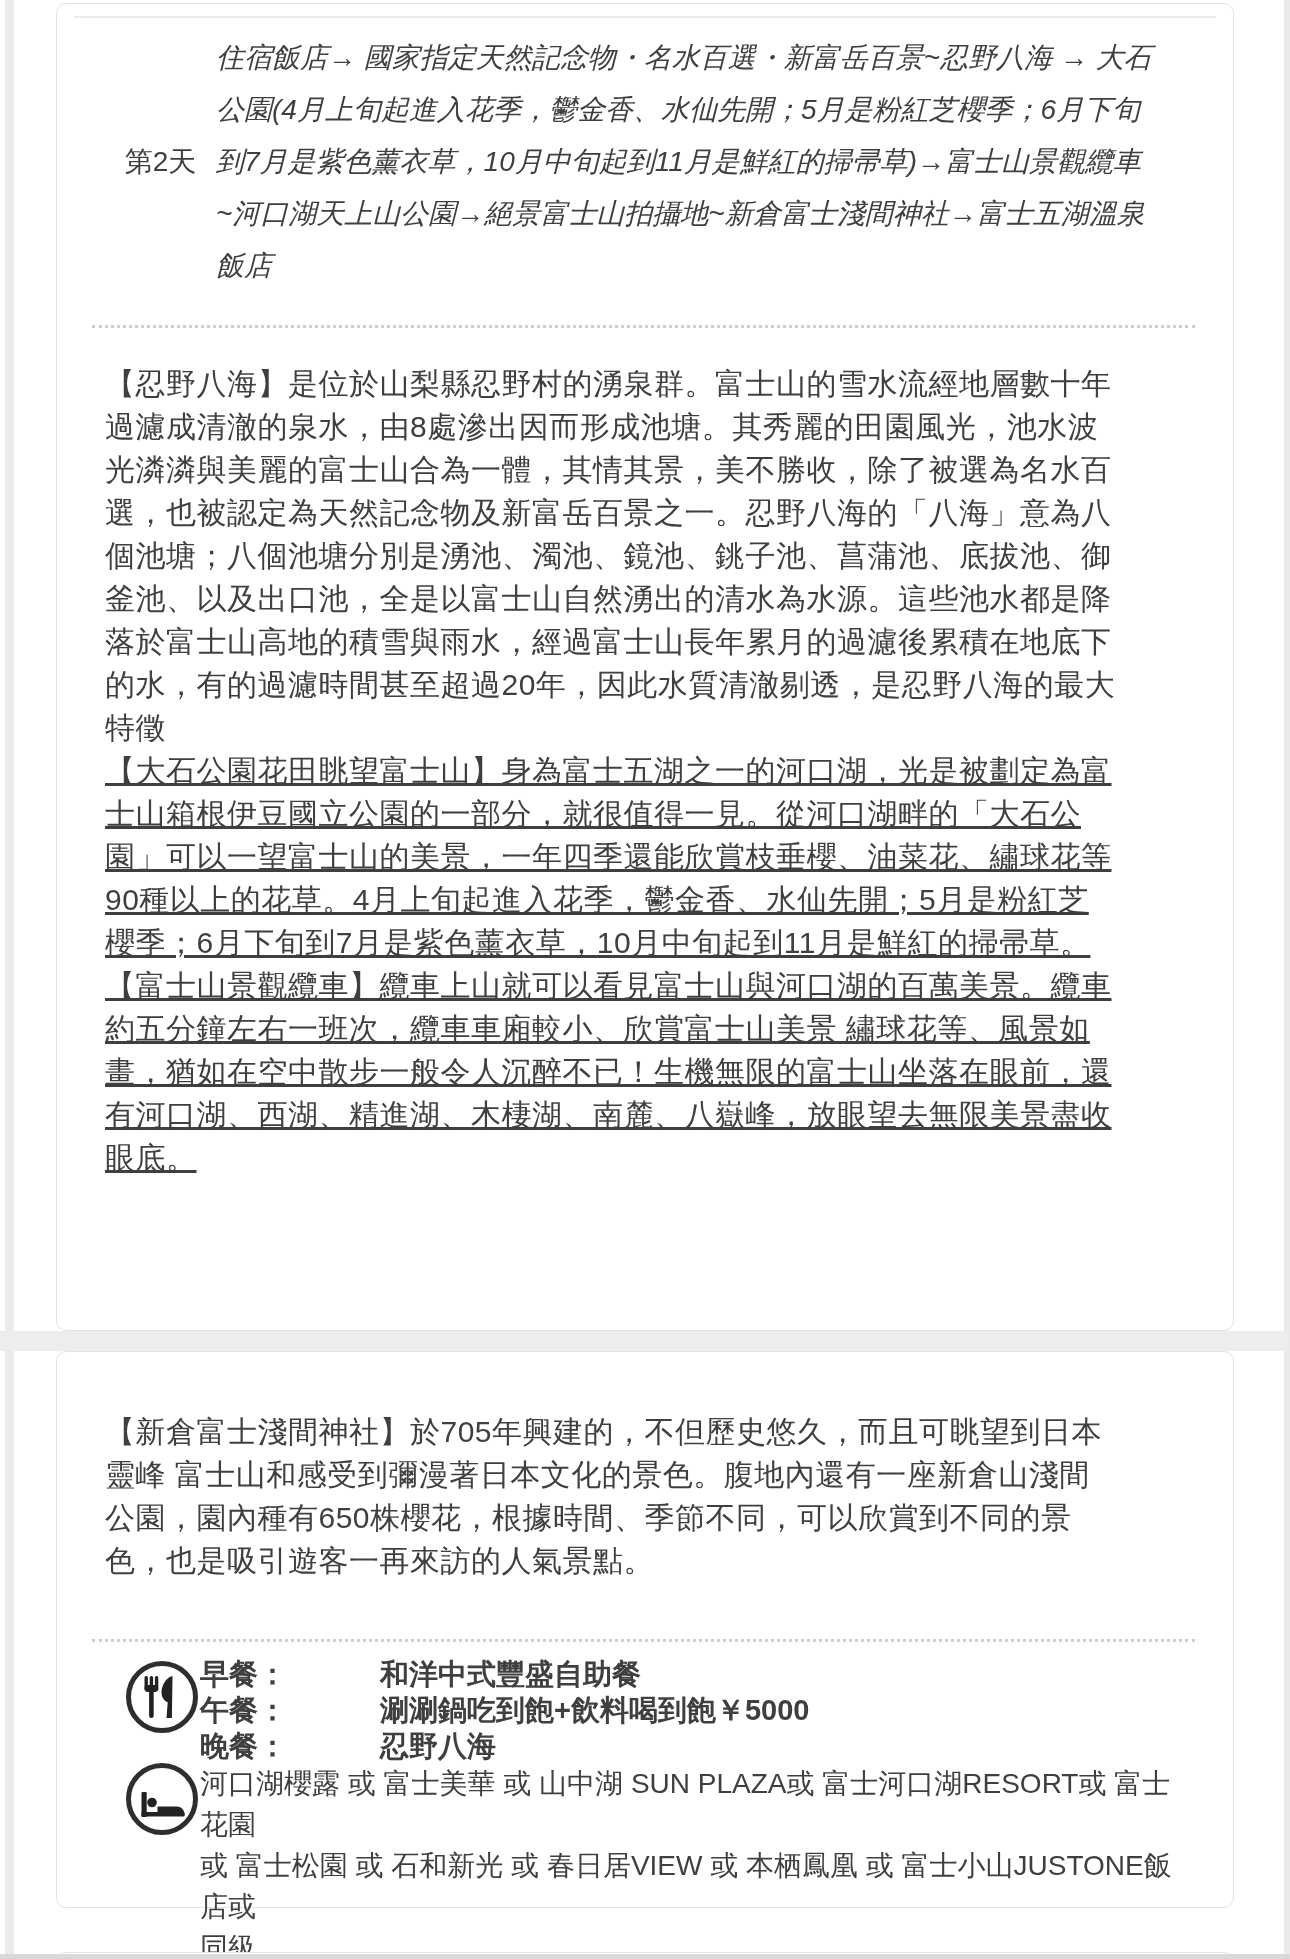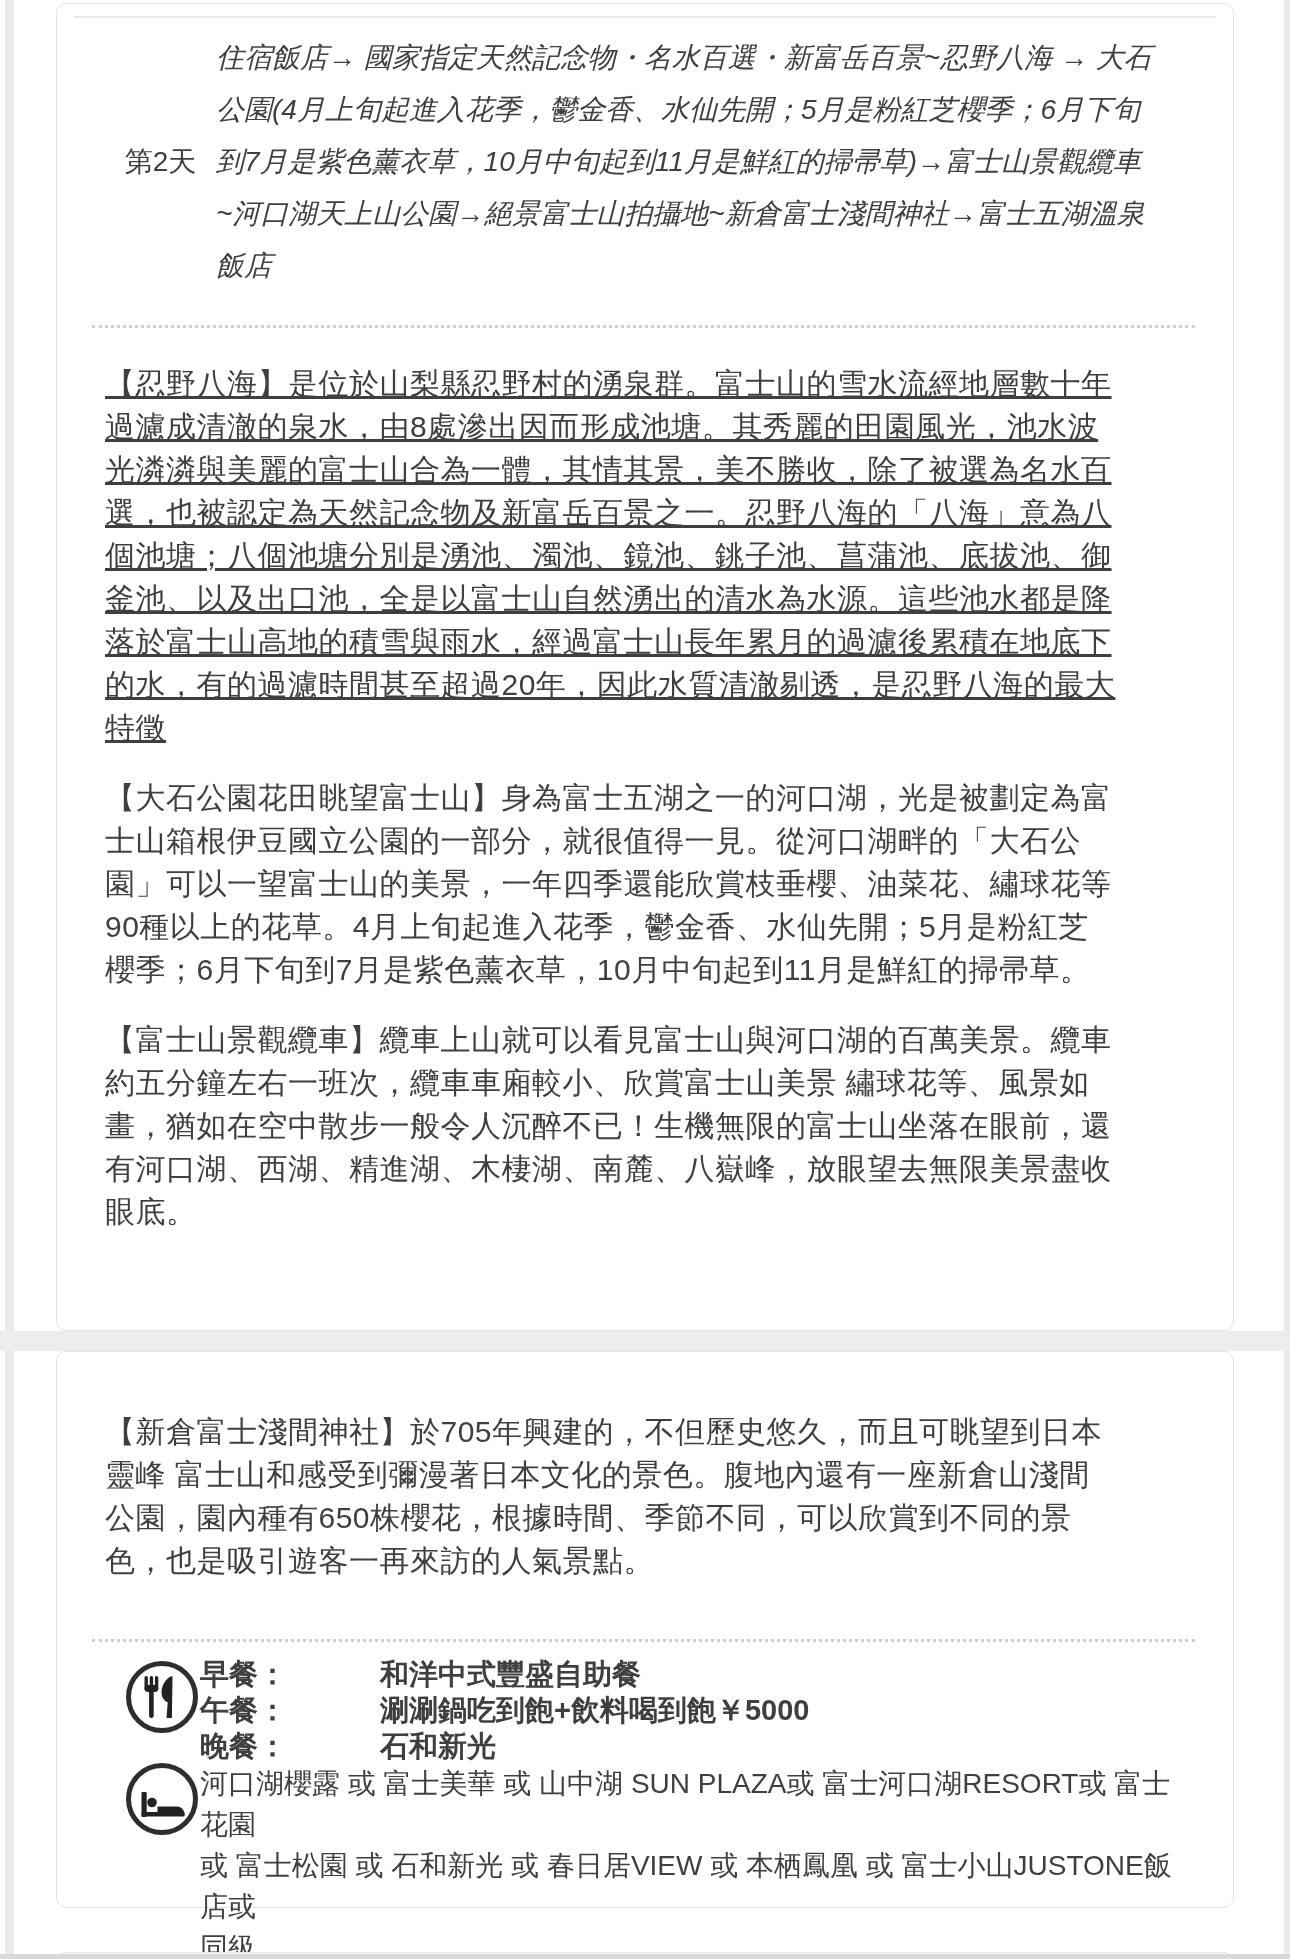--- a/index.html
+++ b/index.html
@@ -27,22 +27,22 @@
   .itinerary-text{
     width:985px;font-size:28px;line-height:52px;white-space:pre-line;font-style:italic;
   }
   .dotted-divider{border-top:3px dotted #cfcfcf;height:0;}
   .dd1{margin:33px -6px 0 -13px;}
   .dd2{margin:57px -6px 0 -13px;}
   .para{
     font-size:30px;line-height:43px;white-space:pre-line;margin:0;
     letter-spacing:0.5px;
   }
-  .para.p-first{margin-top:34px;text-decoration:underline;}
-  .para.p-next{margin-top:27px;}
+  .para.p-first{margin-top:34px;}
+  .para.p-next{text-decoration:underline;}
   .gray-band{width:1290px;margin-left:-57px;height:20px;background:#ededed;}
   #card-info{height:557px;}
   .shrine-para{margin-top:58px;}
   .meals-block{display:flex;margin-top:14px;}
   .hotel-block{display:flex;margin-top:-3px;}
   .icon-col{flex:0 0 95px;width:95px;}
   .circle-icon{margin-left:19px;display:block;}
   .meal-rows{flex:1;}
   .meal-row{display:flex;line-height:36px;font-size:29px;align-items:flex-end;}
   .meal-label{width:180px;flex:0 0 180px;font-weight:bold;}
@@ -125,21 +125,21 @@
         <div class="meal-row">
           <span class="meal-label">早餐：</span>
           <span class="meal-value">和洋中式豐盛自助餐</span>
         </div>
         <div class="meal-row">
           <span class="meal-label">午餐：</span>
           <span class="meal-value">涮涮鍋吃到飽+飲料喝到飽￥5000</span>
         </div>
         <div class="meal-row">
           <span class="meal-label">晚餐：</span>
-          <span class="meal-value">石和新光</span>
+          <span class="meal-value">忍野八海</span>
         </div>
       </div>
     </div>
 
     <div class="hotel-block">
       <div class="icon-col">
         <svg class="circle-icon" width="76" height="76" viewBox="0 0 76 76">
           <circle cx="38" cy="38" r="33.5" fill="none" stroke="#2e2e2e" stroke-width="5"></circle>
           <g fill="#222222">
             <rect x="17.5" y="31" width="5.2" height="25" rx="1"></rect>

